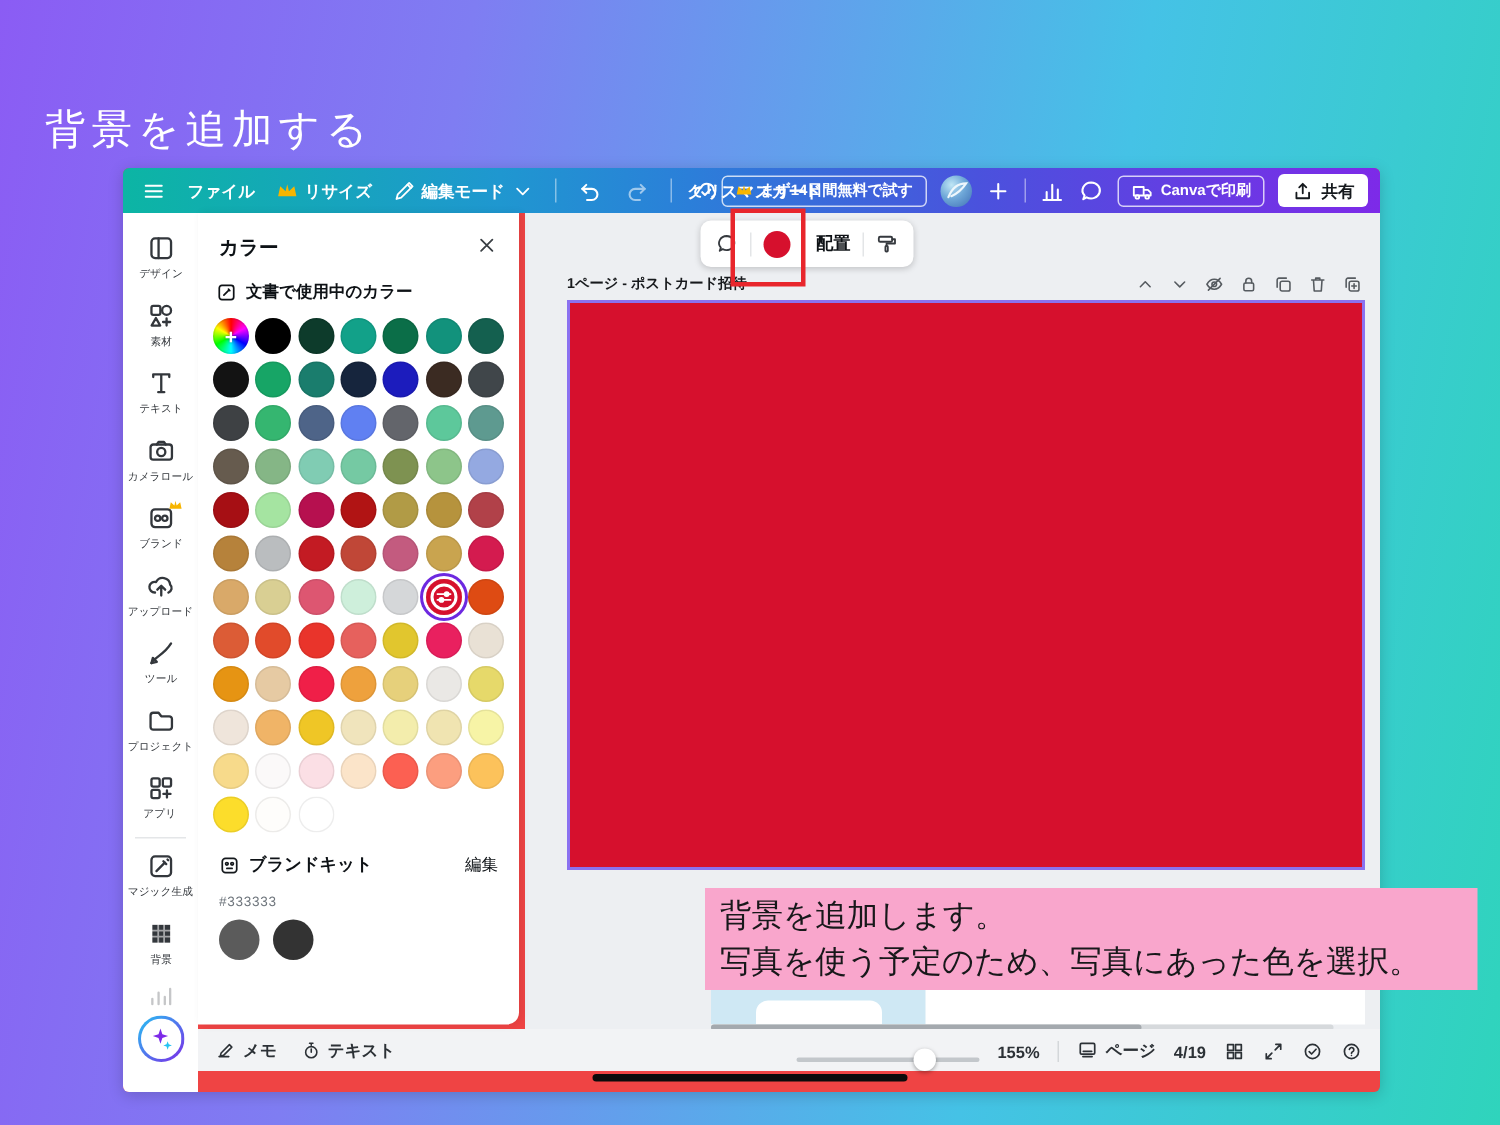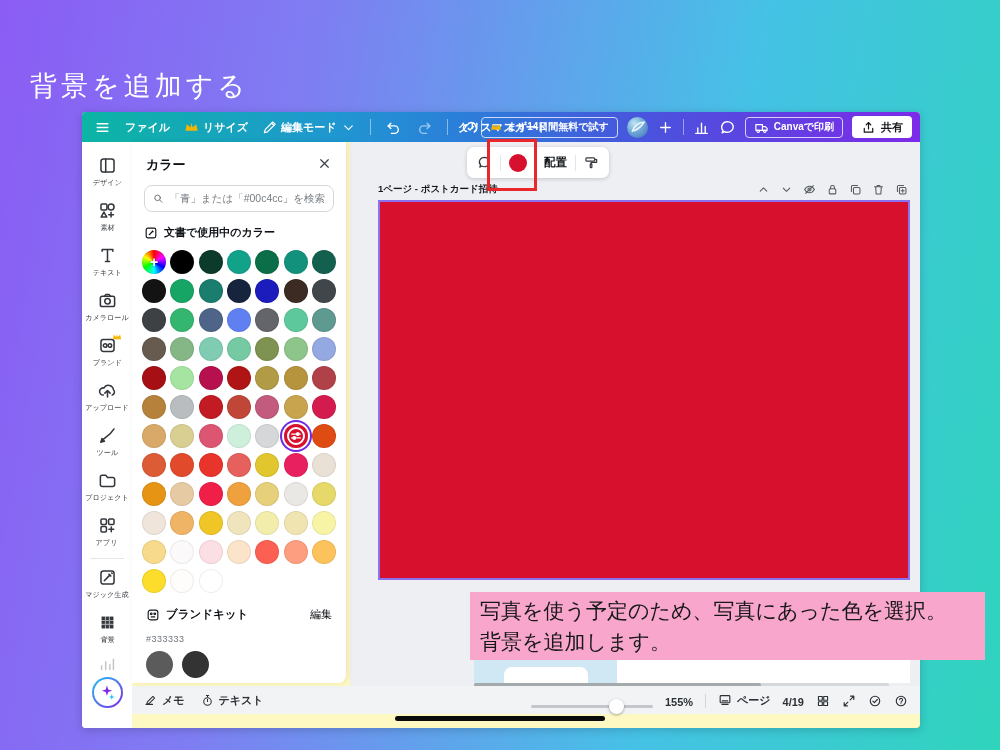--- a/index.html
+++ b/index.html
@@ -11,21 +11,21 @@
   }
   .icon-svg { display:inline-flex; align-items:center; justify-content:center; }
   .icon-svg svg { width:100%; height:100%; }
 
   
   #page-title { position:absolute; left:30px; top:68px; color:#fff; font-size:27px;
     font-weight:500; letter-spacing:4px; }
 
   
   #app { position:absolute; left:82px; top:112px; width:838px; height:616px;
-    background:#fef9c3; border-radius:4px; overflow:hidden; box-shadow:0 2px 10px rgba(0,0,0,.18); }
+    background:#ef4444; border-radius:4px; overflow:hidden; box-shadow:0 2px 10px rgba(0,0,0,.18); }
 
   
   #topbar { position:absolute; left:0; top:0; width:838px; height:30px;
     background:linear-gradient(90deg,#0cb5a4 0%,#1f97d0 30%,#2b7fd9 45%,#4a52dd 68%,#7d2ae8 100%);
     color:#fff; }
   .tb-left { position:absolute; left:12px; top:0; height:30px; display:flex; align-items:center; gap:14px; }
   .tb-right { position:absolute; right:8px; top:0; height:30px; display:flex; align-items:center; gap:9px; }
   .tb-item { display:flex; align-items:center; gap:4px; font-size:11px; font-weight:bold; cursor:pointer; white-space:nowrap; }
   .tb-sep { width:1px; height:16px; background:rgba(255,255,255,.45); }
   .tb-ic { width:15px; height:15px; }
@@ -377,29 +377,20 @@
     </nav>
 
   <aside id="panel">
     <div class="panel-head">
       <span id="panel-title">カラー</span>
       <span id="panel-close" class="icon-svg">
           <svg viewBox="0 0 16 16" fill="none" stroke="currentColor" stroke-width="1.3" stroke-linecap="round" stroke-linejoin="round">
             <path d="M4 4 L12 12M12 4 L4 12"></path>
           </svg>
         </span>
-    </div>
-    <div id="search-box">
-      <span class="icon-svg">
-          <svg viewBox="0 0 16 16" fill="none" stroke="currentColor" stroke-width="1.3" stroke-linecap="round" stroke-linejoin="round">
-            <circle cx="7" cy="7" r="4.3"></circle>
-            <path d="M10.3 10.3 L13.8 13.8"></path>
-          </svg>
-        </span>
-      <span id="search-ph">「青」または「#00c4cc」を検索</span>
     </div>
     <div class="doc-colors">
       <span class="icon-svg">
           <svg viewBox="0 0 16 16" fill="none" stroke="currentColor" stroke-width="1.3" stroke-linecap="round" stroke-linejoin="round">
             <rect x="2.5" y="2.5" width="11" height="11" rx="2"></rect>
             <path d="M6 10 l4-4M9.5 5.5 l1 1"></path>
           </svg>
         </span>
       <span id="doc-colors-label">文書で使用中のカラー</span>
     </div>
@@ -653,15 +644,15 @@
             <path d="M6.4 6.4 a1.7 1.7 0 1 1 2.4 1.8 c-.6.3-.8.7-.8 1.2"></path>
             <circle cx="8" cy="11" r=".6" fill="currentColor" stroke="none"></circle>
           </svg>
         </span>
     </div>
   </footer>
   <div id="home-indicator"></div>
 </div>
 
 <div id="annotation" style="background: rgb(249, 166, 204);">
+  <div class="ann-line">背景を追加します。</div>
   <div class="ann-line">写真を使う予定のため、写真にあった色を選択。</div>
-  <div class="ann-line">背景を追加します。</div>
 </div>
 
 </body></html>

